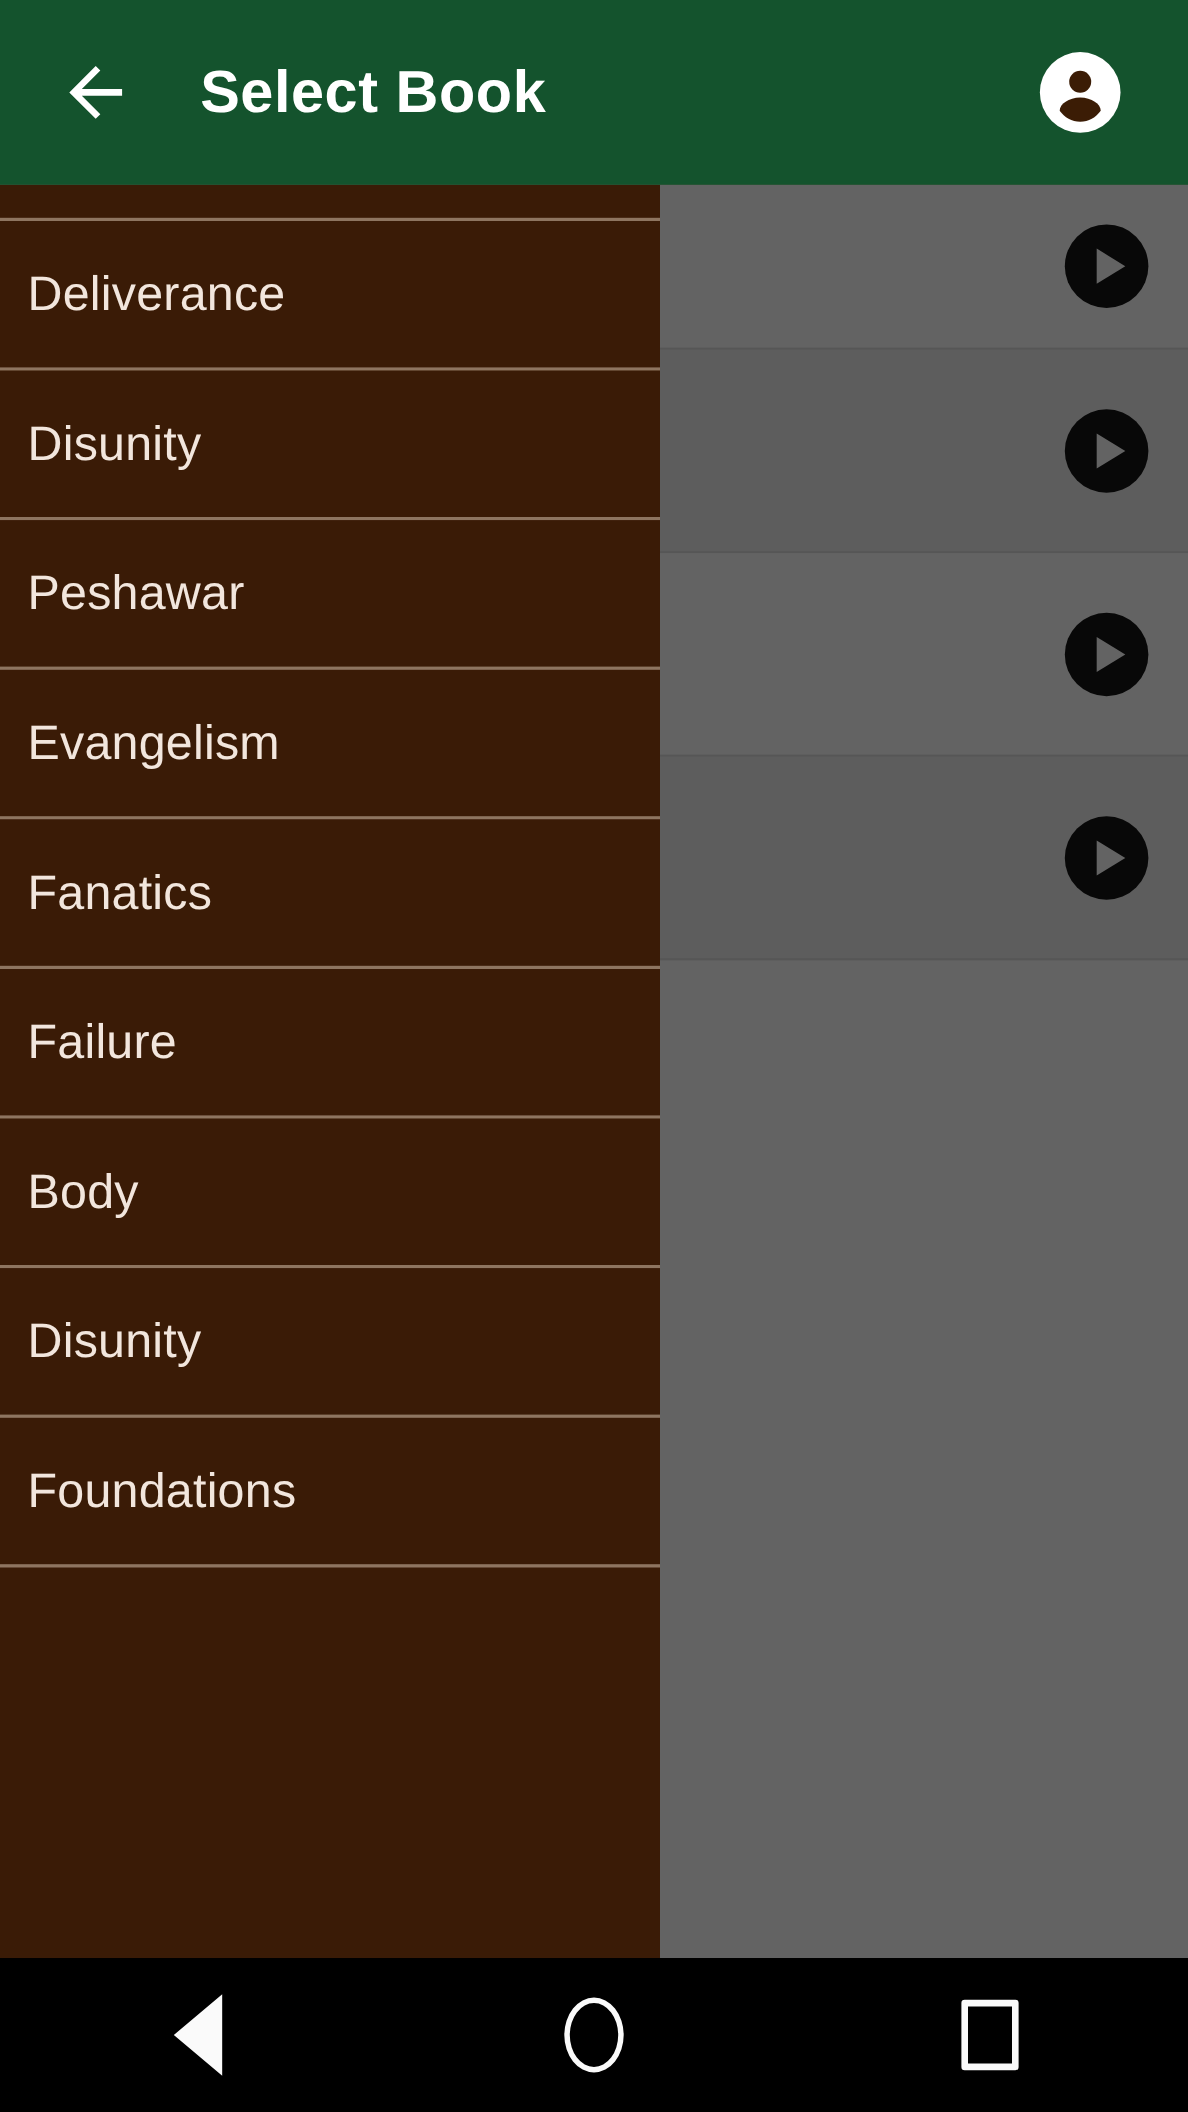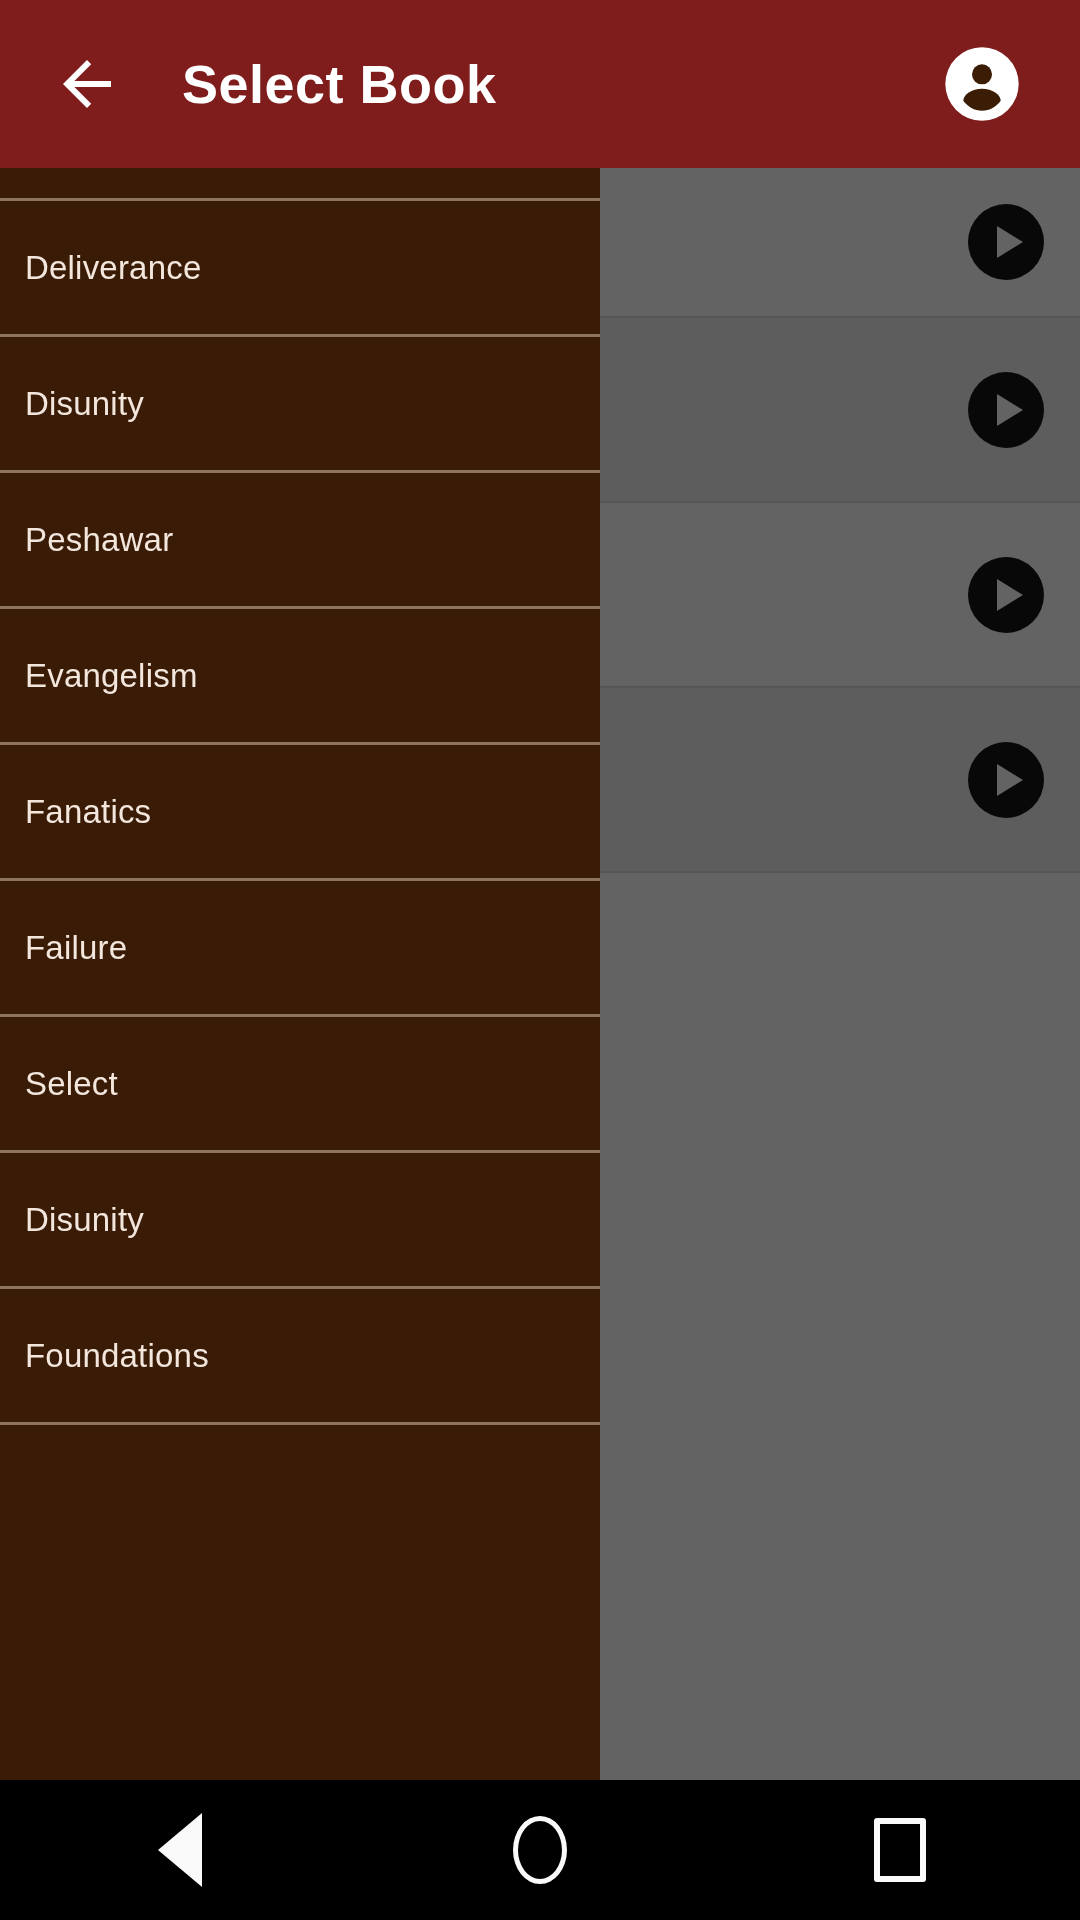--- a/index.html
+++ b/index.html
@@ -95,32 +95,32 @@
     display: flex;
     align-items: center;
     background: #3A1B06;
   }
   .drawer-item.partial-top {
     height: 33px;
     align-items: flex-start;
   }
   .drawer-item .label {
     padding-left: 25px;
-    font-size: 33px;
+    font-size: 44px;
     color: #F2E6DD;
     letter-spacing: 0.2px;
     white-space: nowrap;
   }
 
   
   #appbar {
     position: absolute;
     left: 0; top: 0;
     width: 1080px; height: 168px;
-    background: #7f1d1d;
+    background: #14532d;
     display: flex;
     align-items: center;
     z-index: 20;
   }
   #back-arrow {
     width: 110px; height: 110px;
     margin-left: 32px;
     display: flex;
     align-items: center;
     justify-content: center;
@@ -236,21 +236,21 @@
         <div class="drawer-item">
           <span class="label">Evangelism</span>
         </div>
         <div class="drawer-item">
           <span class="label">Fanatics</span>
         </div>
         <div class="drawer-item">
           <span class="label">Failure</span>
         </div>
         <div class="drawer-item">
-          <span class="label">Select</span>
+          <span class="label">Body</span>
         </div>
         <div class="drawer-item">
           <span class="label">Disunity</span>
         </div>
         <div class="drawer-item">
           <span class="label">Foundations</span>
         </div>
       </div>
   </div>
 

